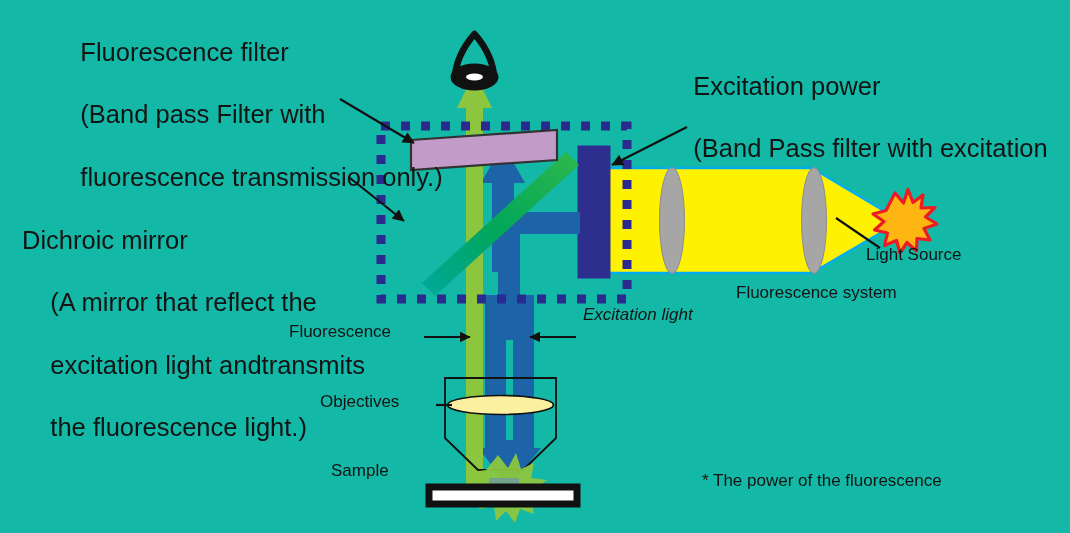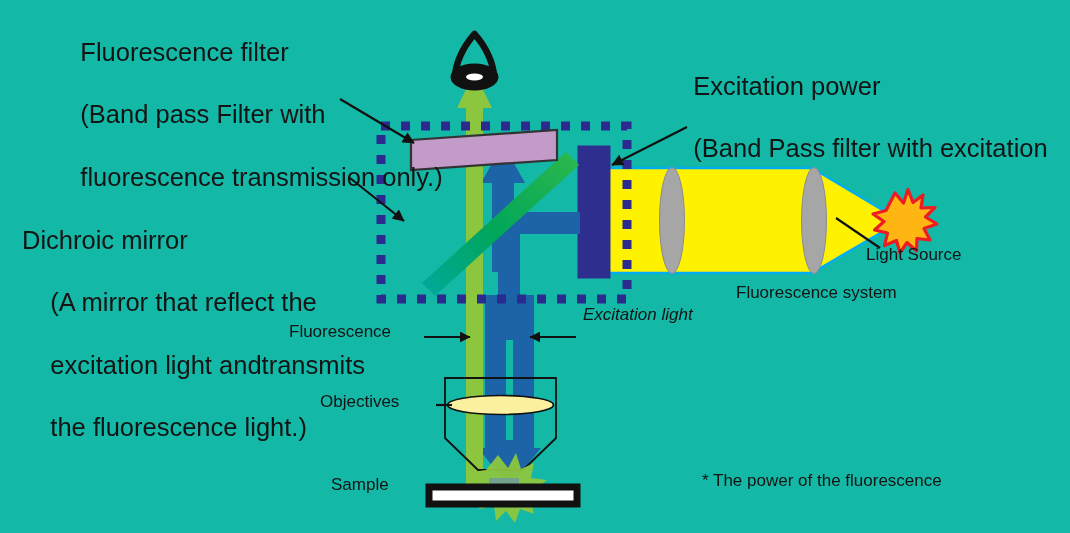--- a/index.html
+++ b/index.html
@@ -38,21 +38,21 @@
   
   #label-fluor-filter   { left: 52px;  top: 6px;   }
   #label-excit-filter   { left: 665px; top: 40px;  }
   #label-dichroic       { left: 22px;  top: 163px; text-align: left; }
   #label-dichroic .t1   { display: block; text-align: left; }
   #label-fluorescence   { left: 253px; top: 322px; margin-left: 36px; }
   #label-excitation     { left: 583px; top: 305px; font-style: italic; }
   #label-lightsource    { left: 866px; top: 245px; }
   #label-illumination   { left: 736px; top: 283px; }
   #label-objectives     { left: 320px; top: 392px; }
-  #label-sample         { left: 331px; top: 475px; }
+  #label-sample         { left: 331px; top: 461px; }
   #label-footnote       { left: 655px; top: 430px; }
   #label-footnote .fnline { display: block; margin-left: 47px; }
 </style>
 </head>
 <body>
 
 <div id="stage">
 
   <svg id="diagram-svg" viewBox="0 0 1070 533">
     <defs>

